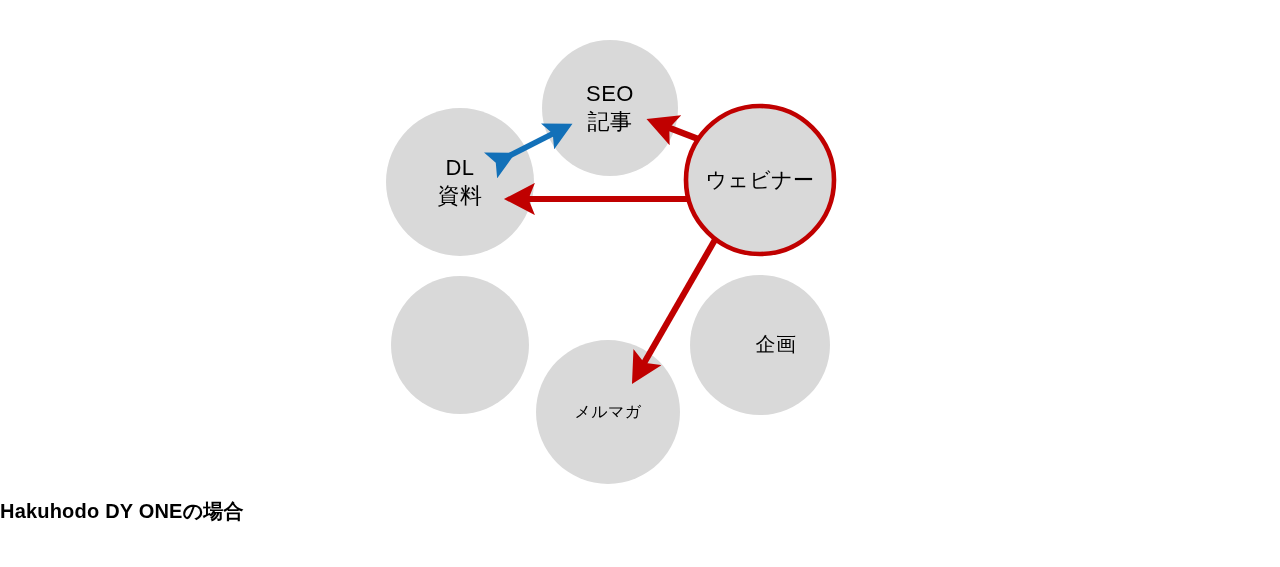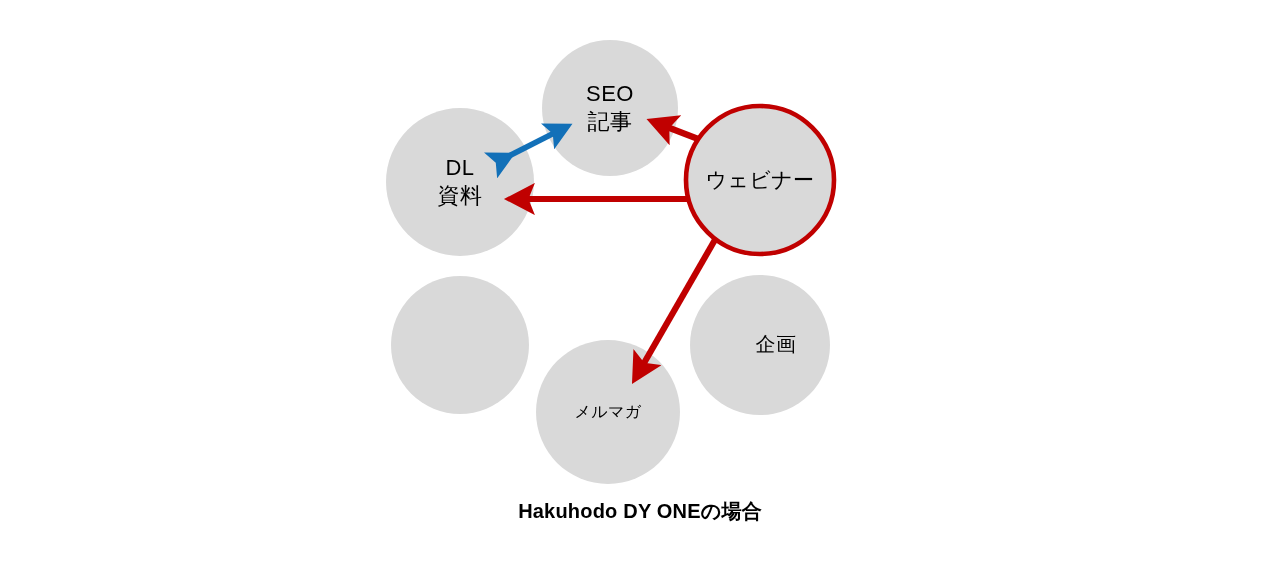--- a/index.html
+++ b/index.html
@@ -71,21 +71,21 @@
     color: #C00000;
     font-size: 17.5px;
   }
 
   
   #caption {
     position: absolute;
     left: 0;
     top: 498px;
     width: 1280px;
-    text-align: center;
+    text-align: left;
     font-size: 20px;
     font-weight: bold;
     color: #000000;
     letter-spacing: 0.01em;
   }
 </style>
 </head>
 <body>
 
 <div id="stage">

